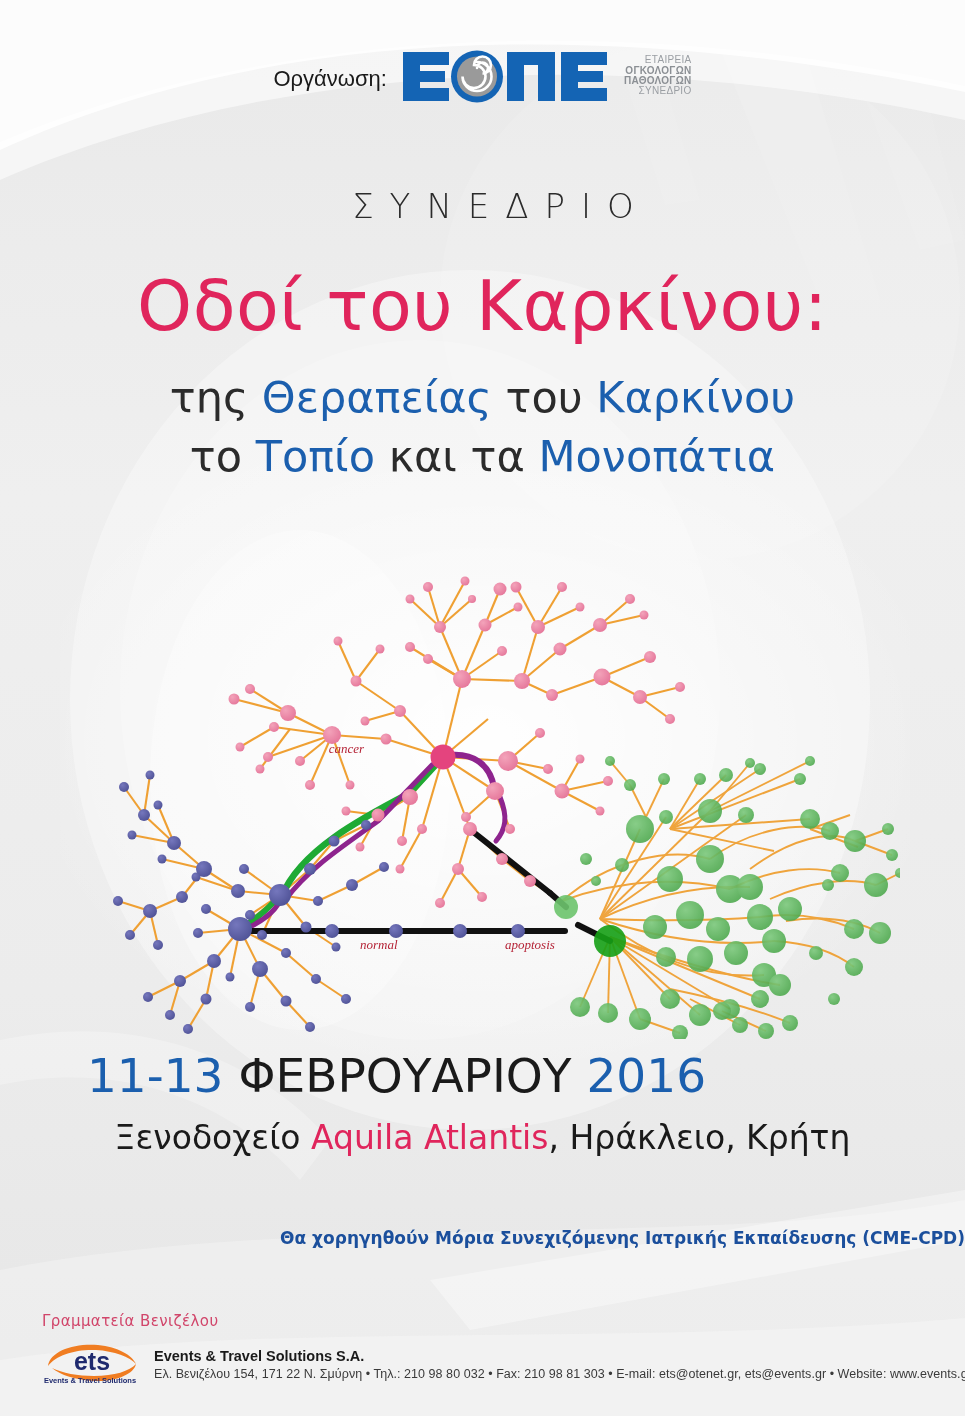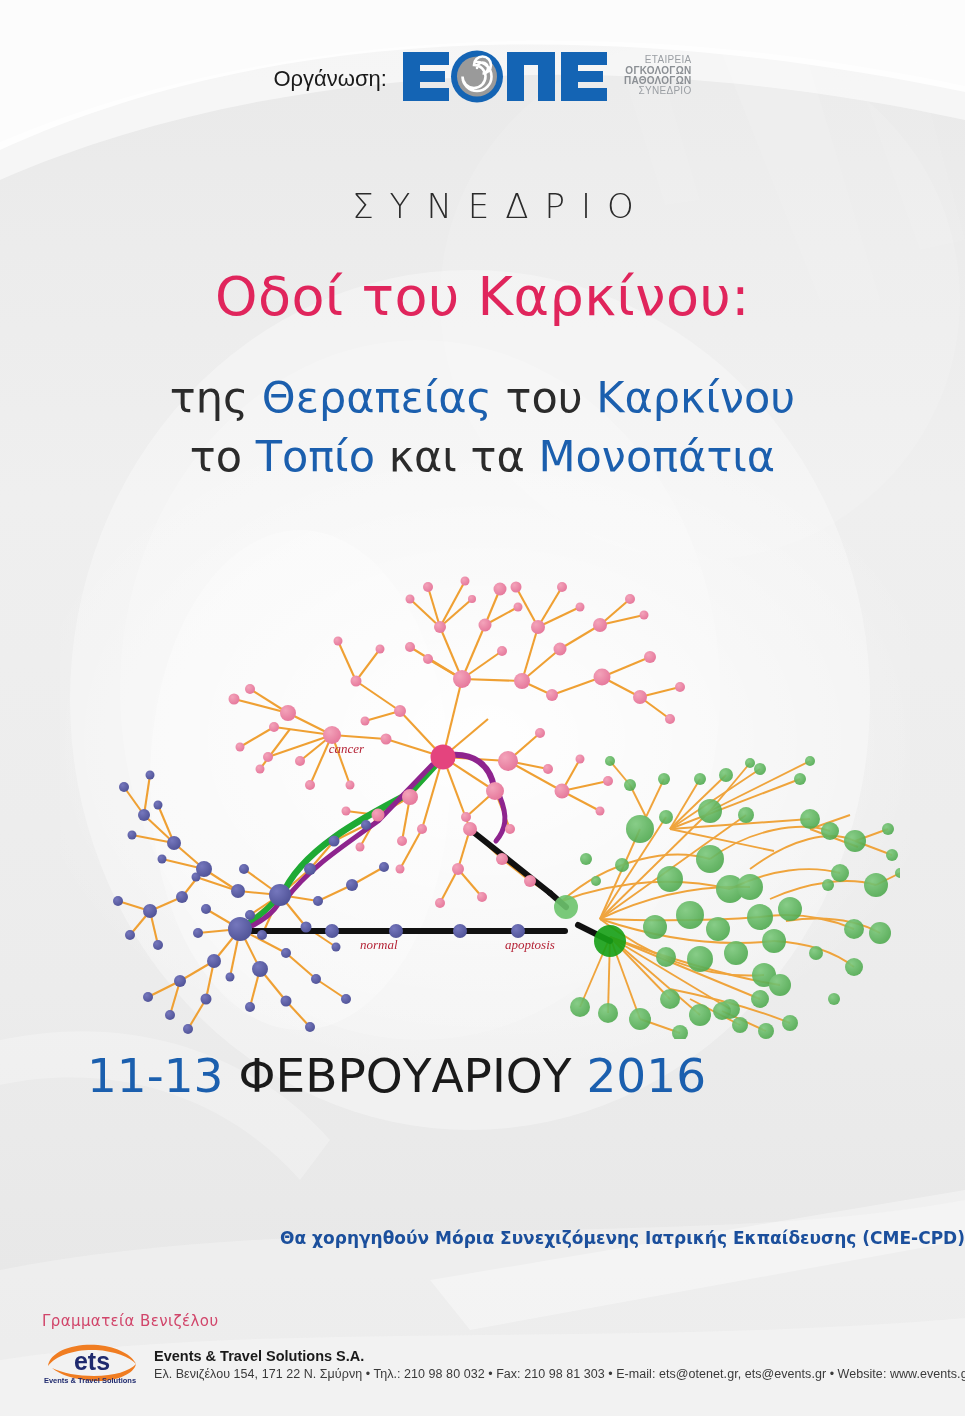--- a/index.html
+++ b/index.html
@@ -43,21 +43,21 @@
   
   .kicker {
     position:absolute; top:186px; width:965px; text-align:center;
     font-size:34px; letter-spacing:16px; color:#2b2b2b;
     font-family:"DejaVu Sans", sans-serif; font-weight:300;
     z-index:6;
     padding-left:37px;
   }
   .maintitle {
     position:absolute; top:265px; width:965px; text-align:center;
-    font-size:54px; color:#e0255c; font-weight:400;
+    font-size:70px; color:#e0255c; font-weight:400;
     font-family:"DejaVu Sans", sans-serif; letter-spacing:0.5px;
     z-index:6;
   }
   .subtitle {
     position:absolute; top:368px; width:965px; text-align:center;
     font-size:43px; color:#2b2b2b; font-weight:400; line-height:1.38;
     font-family:"DejaVu Sans", sans-serif;
     z-index:6;
   }
   .subtitle .hl { color:#1b5fae; }
@@ -575,20 +575,21 @@
       </g>
 
       <text class="node-label" x="254" y="224" text-anchor="end">cancer</text>
       <text class="node-label" x="250" y="420" text-anchor="start">normal</text>
       <text class="node-label" x="395" y="420" text-anchor="start">apoptosis</text>
     </svg>
   </div>
 
   <div class="dateline"><span class="num">11-13</span><span> ΦΕΒΡΟΥΑΡΙΟΥ </span><span class="num">2016</span></div>
 
+  <div class="venue"><span>Ξενοδοχείο </span><span class="hotel">Aquila Atlantis</span><span>, Ηράκλειο, Κρήτη</span></div>
 
   <div class="cme">Θα χορηγηθούν Μόρια Συνεχιζόμενης Ιατρικής Εκπαίδευσης (CME-CPD)</div>
 
   <div class="footer">
     <div class="sec-label">Γραμματεία Βενιζέλου</div>
     <div class="footer-row">
       <div class="ets-logo">
         <svg width="104" height="50" viewBox="0 0 104 50">
           <path d="M8,28 C10,13 34,5 58,7 C78,9 92,17 96,26 C90,19 74,13 56,12 C36,11 16,17 8,28 Z" fill="#f07d22"></path>
           <path d="M96,26 C94,36 76,44 54,43 C36,42 20,37 12,30 C22,35 38,38 54,38 C74,38 90,33 96,26 Z" fill="#f07d22"></path>

